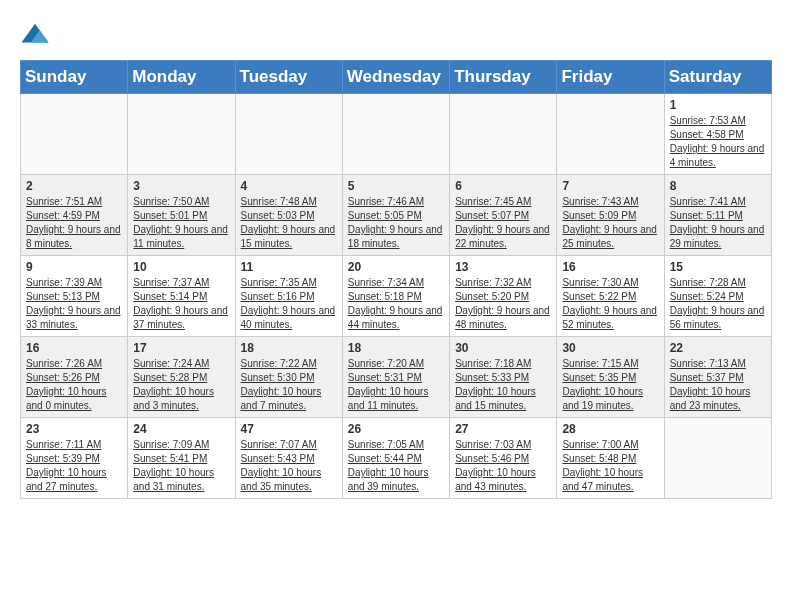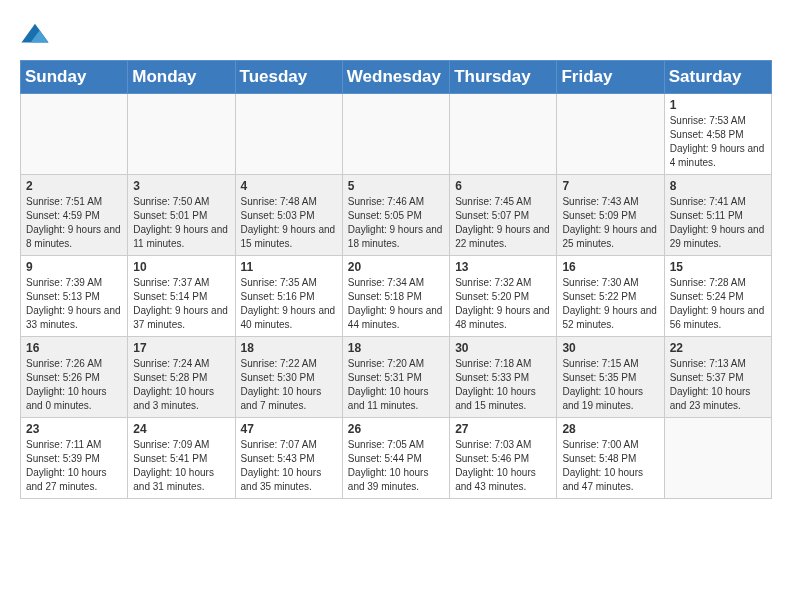--- a/index.html
+++ b/index.html
@@ -74,20 +74,21 @@
     }
     .day-number {
       font-size: 12px;
       font-weight: bold;
       margin-bottom: 2px;
     }
     .day-info {
       font-size: 10px;
       line-height: 1.4;
       color: #333;
+      text-decoration: underline;
     }
     .row-shaded td {
       background-color: #f0f0f0;
     }
   </style>
 </head>
 <body>
 
 <div class="header">
   <div class="logo">

